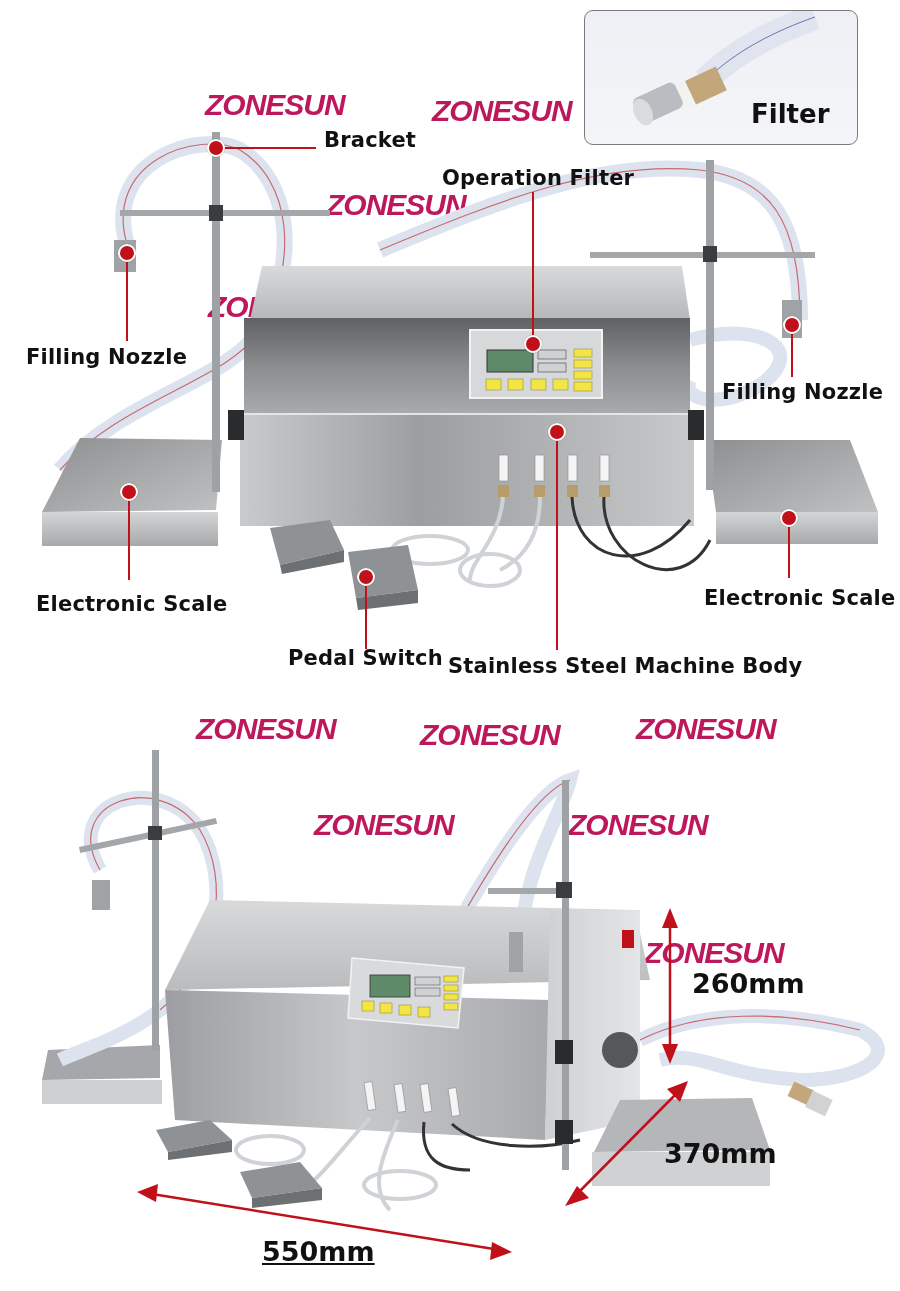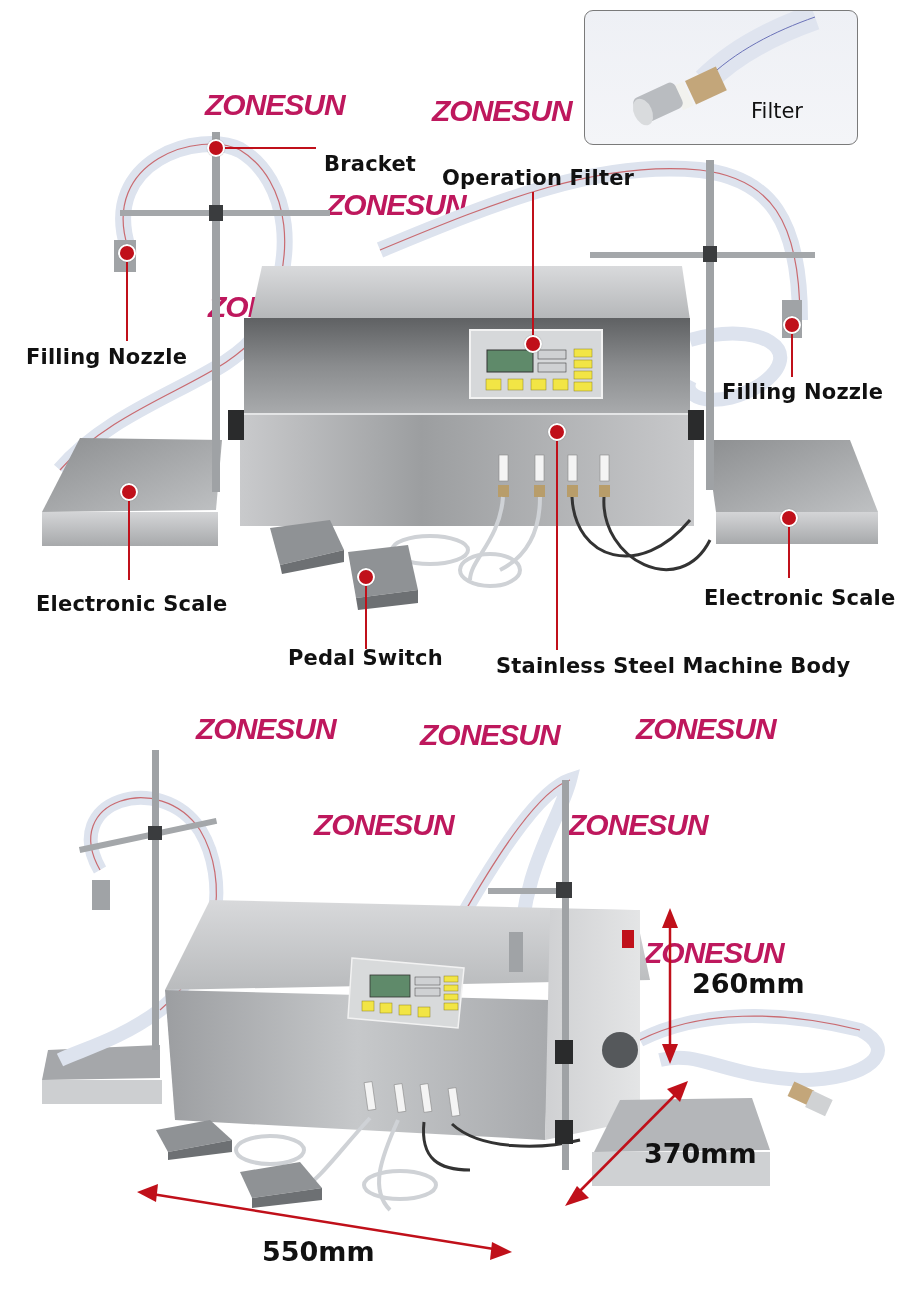--- a/index.html
+++ b/index.html
@@ -116,21 +116,21 @@
 
   <rect x="706" y="160" width="8" height="330" fill="#9fa2a5"></rect>
   <rect x="590" y="252" width="225" height="6" fill="#a4a7aa"></rect>
   <rect x="703" y="246" width="14" height="16" fill="#3a3c3e"></rect>
   <rect x="782" y="300" width="20" height="38" fill="#a0a3a6"></rect>
   <rect x="688" y="410" width="16" height="30" fill="#2a2b2c"></rect>
 </svg>
 
 <div class="leader" style="left:216px;top:147px;width:100px;height:2px;"></div>
 <div class="dot" style="left:216px;top:148px;"></div>
-<div class="label" style="left:324px;top:152px;">Bracket</div>
+<div class="label" style="left:324px;top:128px;">Bracket</div>
 
 <div class="leader" style="left:532px;top:192px;width:2px;height:150px;"></div>
 <div class="dot" style="left:533px;top:344px;"></div>
 <div class="label" style="left:442px;top:166px;">Operation Filter</div>
 
 <div class="leader" style="left:126px;top:253px;width:2px;height:88px;"></div>
 <div class="dot" style="left:127px;top:253px;"></div>
 <div class="label" style="left:26px;top:345px;">Filling Nozzle</div>
 
 <div class="leader" style="left:791px;top:325px;width:2px;height:52px;"></div>
@@ -144,32 +144,32 @@
 <div class="leader" style="left:788px;top:518px;width:2px;height:60px;"></div>
 <div class="dot" style="left:789px;top:518px;"></div>
 <div class="label" style="left:704px;top:586px;">Electronic Scale</div>
 
 <div class="leader" style="left:365px;top:577px;width:2px;height:72px;"></div>
 <div class="dot" style="left:366px;top:577px;"></div>
 <div class="label" style="left:288px;top:646px;">Pedal Switch</div>
 
 <div class="leader" style="left:556px;top:432px;width:2px;height:218px;"></div>
 <div class="dot" style="left:557px;top:432px;"></div>
-<div class="label" style="left:448px;top:654px;margin-left:48px;">Stainless Steel Machine Body</div>
+<div class="label" style="left:448px;top:654px;">Stainless Steel Machine Body</div>
 
 <div class="filter-card">
   <svg width="272" height="133" viewBox="0 0 272 133">
     <path d="M120 70 C 150 40, 190 20, 230 6" stroke="#dfe4ef" stroke-width="26" fill="none"></path>
     <path d="M120 70 C 150 40, 190 20, 230 6" stroke="#6b72b8" stroke-width="1" fill="none"></path>
     <rect x="104" y="62" width="34" height="26" fill="#c3a67a" transform="rotate(-25 120 75)"></rect>
     <rect x="92" y="72" width="12" height="26" fill="#f2f2ee" transform="rotate(-25 98 85)"></rect>
     <rect x="50" y="78" width="46" height="28" rx="6" fill="#b9bcc0" transform="rotate(-25 73 92)"></rect>
     <ellipse cx="58" cy="101" rx="9" ry="14" fill="#d9dbdd" transform="rotate(-25 58 101)"></ellipse>
   </svg>
-  <div class="abs" style="left:166px;top:88px;font-weight:normal;font-size:21px;color:#111;text-align:center;">Filter</div>
+  <div class="abs" style="left:166px;top:88px;font-weight:bold;font-size:26px;color:#111;text-align:center;">Filter</div>
 </div>
 
 <svg width="900" height="1291" viewBox="0 0 900 1291">
   <defs>
     <linearGradient id="bFront" x1="0" y1="0" x2="1" y2="0">
       <stop offset="0" stop-color="#9c9ea1"></stop>
       <stop offset="0.5" stop-color="#c6c8ca"></stop>
       <stop offset="1" stop-color="#a7a9ac"></stop>
     </linearGradient>
     <linearGradient id="bTop" x1="0" y1="0" x2="0" y2="1">
@@ -257,14 +257,14 @@
     <polygon points="688,1081 667,1089 680,1102" stroke="none"></polygon>
     <polygon points="565,1206 577,1186 589,1198" stroke="none"></polygon>
 
     <line x1="152" y1="1194" x2="500" y2="1250"></line>
     <polygon points="137,1192 158,1184 156,1202" stroke="none"></polygon>
     <polygon points="512,1252 492,1242 490,1260" stroke="none"></polygon>
   </g>
 </svg>
 
 <div class="dim-label" style="left:692px;top:968px;">260mm</div>
-<div class="dim-label" style="left:644px;top:1138px;">370mm</div>
-<div class="dim-label" style="left:262px;top:1236px;">550mm</div>
+<div class="dim-label" style="left:664px;top:1138px;">370mm</div>
+<div class="dim-label" style="left:262px;top:1236px;text-decoration:underline;">550mm</div>
 
 </body></html>

